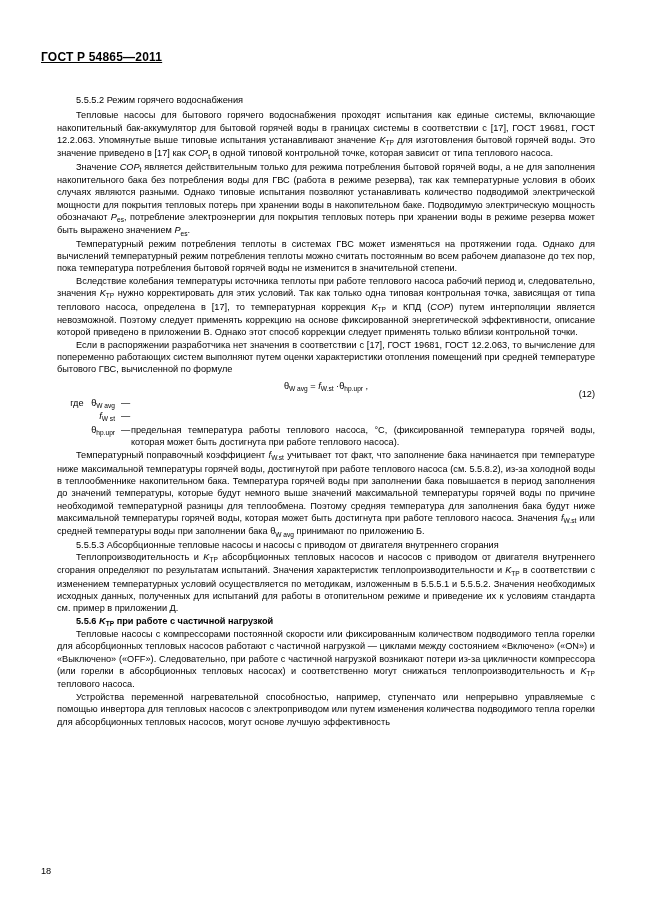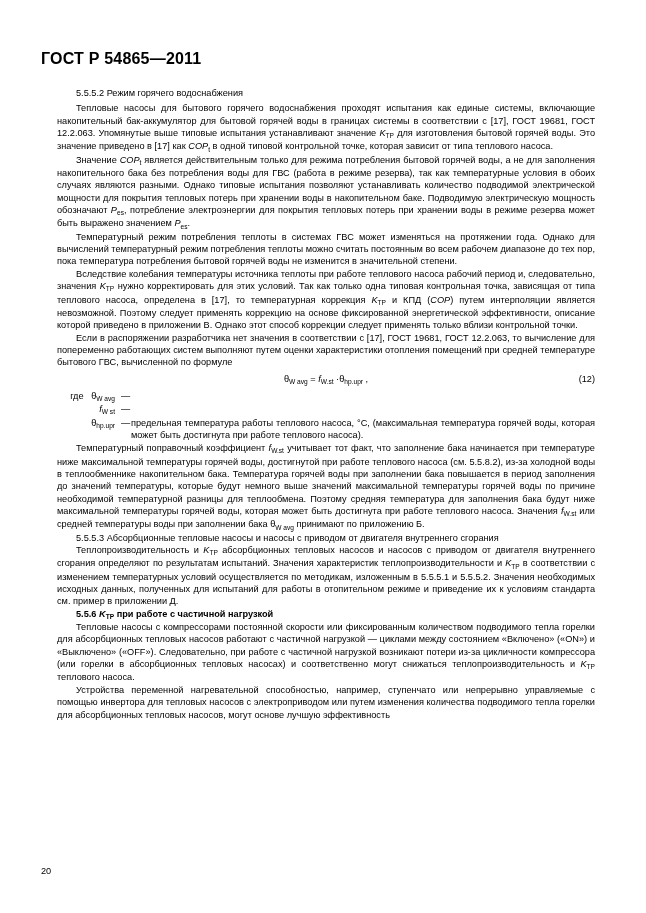--- a/index.html
+++ b/index.html
@@ -13,62 +13,63 @@
     height: 913px;
     background: #ffffff;
     font-family: "Liberation Sans", sans-serif;
     color: #000000;
     overflow: hidden;
   }
   .header {
     position: absolute;
     top: 50px;
     left: 41px;
-    font-size: 16px;
+    font-size: 12px;
     font-weight: bold;
     letter-spacing: 0.2px;
+    text-decoration: underline;
   }
   .content {
     position: absolute;
     top: 78px;
     left: 57px;
     width: 538px;
   }
   p {
     margin: 0 0 0 0;
     font-size: 9.2px;
     line-height: 12.35px;
     text-align: justify;
     text-justify: inter-word;
   }
   .indent {
     text-indent: 19px;
   }
   .clause {
     text-indent: 19px;
-    margin-top: 9px;
+    margin-top: 16px;
   }
   .bold {
     font-weight: bold;
   }
   .gap {
     height: 3px;
   }
   .formula-row {
     position: relative;
     font-size: 9.2px;
     line-height: 12.35px;
     margin-top: 4px;
     margin-bottom: 4px;
     text-align: center;
   }
   .formula-num {
     position: absolute;
     right: 0;
-    top: 0;
+    top: 8px;
   }
   .deflist {
     font-size: 9.2px;
     line-height: 12.35px;
     margin-top: 1px;
   }
   .defrow {
     display: flex;
     align-items: flex-start;
   }
@@ -132,34 +133,34 @@
         <span class="defterm">где&nbsp;&nbsp;&nbsp;θ<sub>W avg</sub></span>
         <span class="defdash">—</span>
       </div>
       <div class="defrow">
         <span class="defterm"><span class="italic">f</span><sub>W st</sub></span>
         <span class="defdash">—</span>
       </div>
       <div class="defrow">
         <span class="defterm">θ<sub>hp.upr</sub></span>
         <span class="defdash">—</span>
-        <span class="defdesc">предельная температура работы теплового насоса, °С, (максимальная температура горячей воды, которая может быть достигнута при работе теплового насоса).</span>
+        <span class="defdesc">предельная температура работы теплового насоса, °С, (фиксированной температура горячей воды, которая может быть достигнута при работе теплового насоса).</span>
       </div>
     </div>
 
     <p class="indent" style="margin-top:1px">Температурный поправочный коэффициент <span class="italic">f</span><sub>W.st</sub> учитывает тот факт, что заполнение бака начинается при температуре ниже максимальной температуры горячей воды, достигнутой при работе теплового насоса (см. 5.5.8.2), из-за холодной воды в теплообменнике накопительном бака. Температура горячей воды при заполнении бака повышается в период заполнения до значений температуры, которые будут немного выше значений максимальной температуры горячей воды по причине необходимой температурной разницы для теплообмена. Поэтому средняя температура для заполнения бака будут ниже максимальной температуры горячей воды, которая может быть достигнута при работе теплового насоса. Значения <span class="italic">f</span><sub>W.st</sub> или средней температуры воды при заполнении бака θ<sub>W avg</sub> принимают по приложению Б.</p>
 
     <p class="indent">5.5.5.3 Абсорбционные тепловые насосы и насосы с приводом от двигателя внутреннего сгорания</p>
 
     <p class="indent">Теплопроизводительность и <span class="italic">K</span><sub>ТР</sub>  абсорбционных тепловых насосов и насосов с приводом от двигателя внутреннего сгорания определяют по результатам испытаний. Значения характеристик теплопроизводительности и <span class="italic">K</span><sub>ТР</sub> в соответствии с изменением  температурных условий осуществляется по методикам, изложенным в 5.5.5.1 и 5.5.5.2. Значения необходимых исходных данных, полученных для  испытаний для  работы в отопительном режиме и приведение их к условиям стандарта см. пример в приложении Д.</p>
 
     <p class="indent bold">5.5.6 <span class="italic">K</span><sub>ТР</sub> при работе с частичной нагрузкой</p>
 
 
     <p class="indent">Тепловые насосы с компрессорами постоянной скорости или фиксированным количеством подводимого тепла горелки для абсорбционных тепловых насосов работают с частичной нагрузкой — циклами между состоянием «Включено» («ON») и «Выключено» («OFF»). Следовательно, при работе с частичной нагрузкой возникают потери из-за цикличности компрессора (или горелки в абсорбционных тепловых насосах) и соответственно могут снижаться теплопроизводительность и <span class="italic">K</span><sub>ТР</sub> теплового насоса.</p>
 
     <p class="indent">Устройства переменной нагревательной способностью, например, ступенчато или непрерывно управляемые с помощью инвертора для  тепловых насосов с электроприводом или путем изменения количества подводимого тепла горелки для абсорбционных тепловых насосов, могут основе лучшую эффективность</p>
 
   </div>
 
-  <div class="pagenum">20</div>
+  <div class="pagenum">18</div>
 
 </div>
 
 </body></html>

